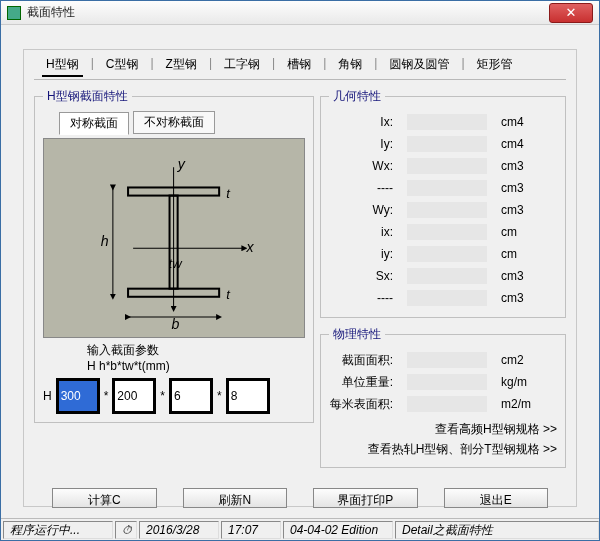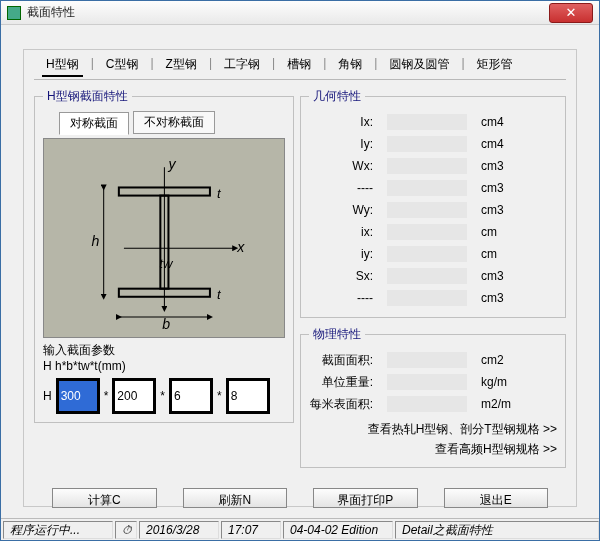--- a/index.html
+++ b/index.html
@@ -10,31 +10,31 @@
   .titlebar .title { flex:1; color:#222; }
   .titlebar .close { width:44px; height:20px; background:linear-gradient(#e06060,#c83030); color:#fff; text-align:center; line-height:18px; border:1px solid #8a1a1a; border-radius:3px; font-size:13px;}
   .client { position:absolute; top:28px; left:0; right:0; bottom:0; }
   .outer { position:absolute; left:22px; top:20px; right:22px; height:458px; border:1px solid #c8c8c8; background:#f0f0f0;}
   .tabs { display:flex; gap:0; padding:4px 18px 0 18px; }
   .tabs span { padding:2px 4px; color:#000; }
   .tabs .sep { color:#888; padding:2px 8px; }
   .tabs .active { border-bottom:2px solid #000; }
   .tline { border-top:1px solid #b8b8b8; margin:2px 10px 8px 10px;}
   .cols { display:flex; padding:0 10px;}
-  .leftcol { width:260px; }
+  .leftcol { width:280px; }
   .rightcol { flex:1; padding-left:6px;}
   fieldset { border:1px solid #c0c0c0; margin:0 0 8px 0; padding:6px 8px 8px 8px;}
   fieldset legend { padding:0 4px; color:#15157a;}
   .subtabs { display:flex; gap:4px; margin-bottom:4px;padding-left:16px;}
   .subtabs div { border:1px solid #999; background:#f8f8f8; padding:2px 10px;}
   .subtabs .on { background:#fff; border-bottom:1px solid #fff; position:relative; top:1px;}
   .diagram { width:100%; height:200px; background:#b6b6a8; border:1px solid #888; display:flex; align-items:center; justify-content:center; position:relative;}
   .diagram svg { width:92%; height:92%; }
   .paramhdr { margin-top:4px; }
-  .paramhdr div { line-height:16px; }
+  .paramhdr div { line-height:16px;margin-left:44px; }
   .paramrow { display:flex; align-items:center; gap:4px; margin-top:4px;}
   .paramrow input { width:44px; height:20px; border:3px solid #000000; padding:15px 2px; font-size:12px;}
   .paramrow input.sel { background:#2f6bd6; color:#fff;}
   .prop { display:flex; align-items:center; height:22px; gap:14px;}
   .prop .lab { width:64px; text-align:right; }
   .prop .val { width:80px; height:16px; background:#e6e6e6;}
   .prop .unit { width:40px;}
   .links { text-align:right; padding-top:4px;}
   .links div { color:#000; line-height:20px;}
   .btnbar { display:flex; gap:26px; padding:12px 28px 0 28px;}
@@ -184,22 +184,22 @@
                   <span class="val"></span>
                   <span class="unit">kg/m</span>
                 </div>
                 <div class="prop">
                   <span class="lab">每米表面积:</span>
                   <span class="val"></span>
                   <span class="unit">m2/m</span>
                 </div>
               </div>
             <div class="links">
+              <div>查看高频H型钢规格 &gt;&gt;</div>
               <div>查看热轧H型钢、剖分T型钢规格 &gt;&gt;</div>
-              <div>查看高频H型钢规格 &gt;&gt;</div>
             </div>
           </fieldset>
         </div>
       </div>
 
       <div class="btnbar">
         <div class="btn">计算C</div>
         <div class="btn">刷新N</div>
         <div class="btn">界面打印P</div>
         <div class="btn">退出E</div>

